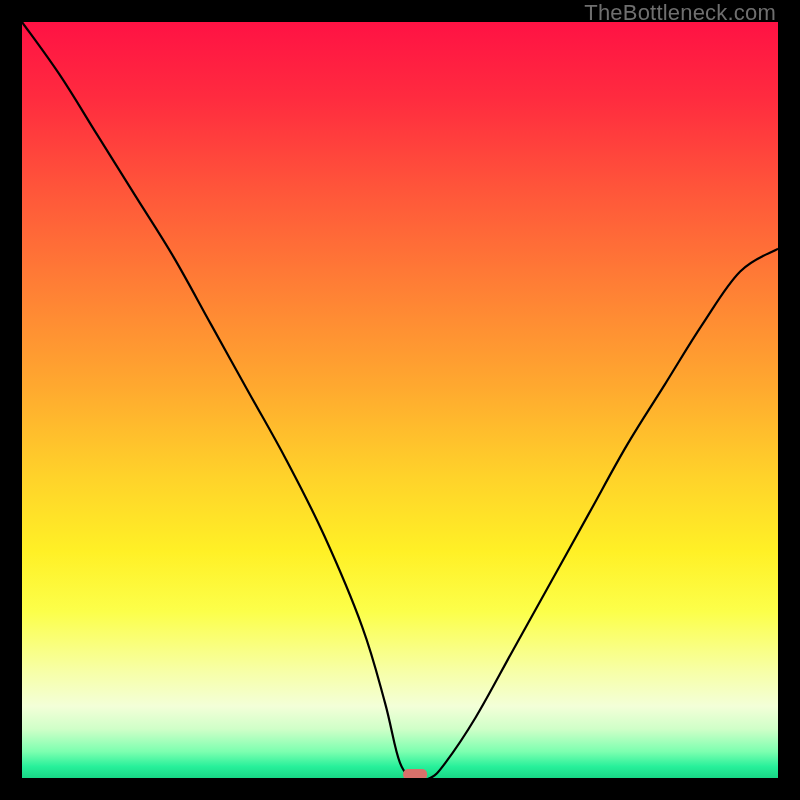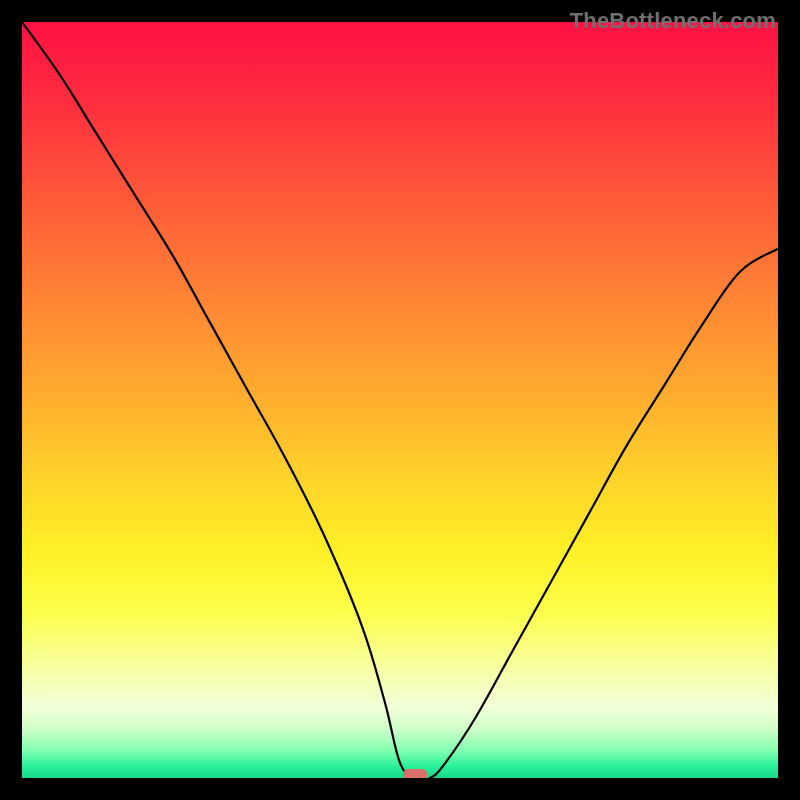--- a/index.html
+++ b/index.html
@@ -21,24 +21,24 @@
   }
   .plot {
     position: absolute;
     left: 0;
     top: 0;
     width: 756px;
     height: 756px;
   }
   .watermark {
     position: absolute;
-    top: 8px;
+    top: 0px;
     right: 24px;
     font-size: 22px;
-    font-weight: 700;
+    font-weight: 400;
     color: #6f6f6f;
     letter-spacing: 0.2px;
     z-index: 50;
   }
   .curve-path {
     fill: none;
     stroke: #000;
     stroke-width: 2.2;
   }
   .marker {

